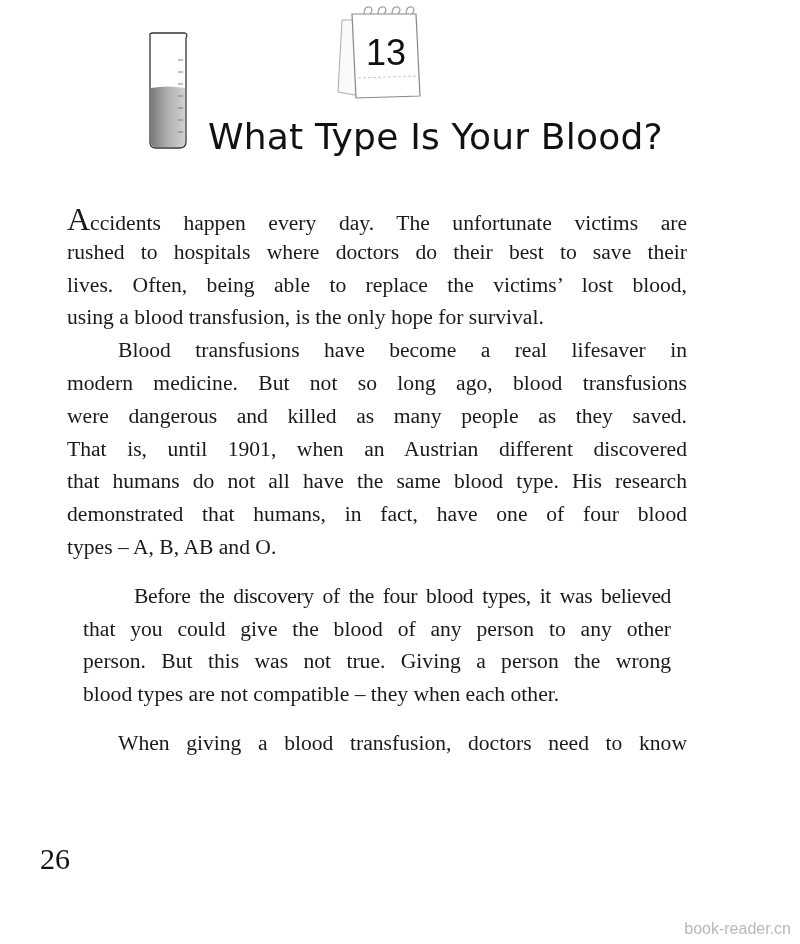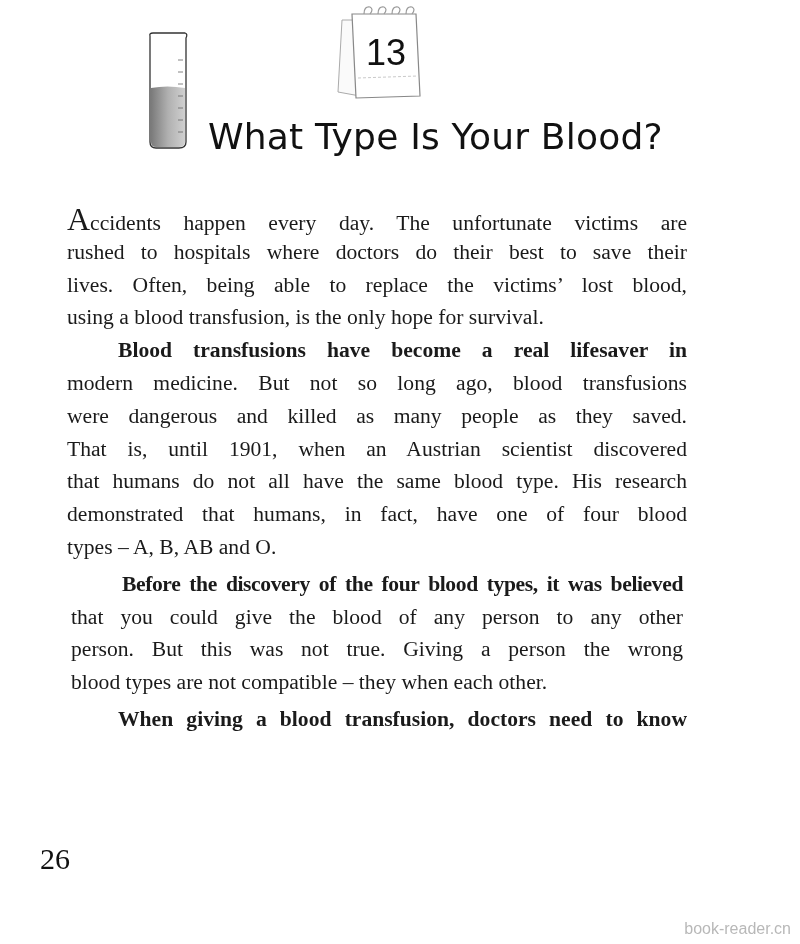--- a/index.html
+++ b/index.html
@@ -13,21 +13,21 @@
     position: absolute; left: 360px; top: 33px; width: 52px; text-align: center;
     font-family: "Liberation Sans", "DejaVu Sans", sans-serif; font-size: 36px; color: #111; line-height: 40px;
   }
   .title {
     position: absolute; left: 208px; top: 112px; font-family: "DejaVu Sans", sans-serif;
     font-size: 36px; color: #111; letter-spacing: 0.2px; white-space: nowrap; line-height: 50px;
   }
   .body-text { position: absolute; left: 67px; top: 203px; width: 620px; font-size: 21.6px; line-height: 32.8px; }
   .line { display: block; white-space: nowrap; text-align: justify; text-align-last: justify; height: 32.8px; }
   .line.last { text-align-last: left; }
-  .indent { padding-left: 51px; font-weight: bold; }
+  .indent { padding-left: 51px; }
   .dropcap { font-size: 32px; }
   .page-number { position: absolute; left: 40px; top: 842px; font-size: 30px; color: #111; }
   .watermark {
     position: absolute; right: 9px; top: 920px; font-family: "Liberation Sans", sans-serif;
     font-size: 16px; color: #b8b8b8;
   }
 </style>
 </head>
 <body>
 
@@ -71,26 +71,26 @@
   <p style="margin:0;">
     <span class="line"><span class="dropcap">A</span><span>ccidents happen every day. The unfortunate victims are</span></span>
     <span class="line">rushed to hospitals where doctors do their best to save their</span>
     <span class="line">lives. Often, being able to replace the victims’ lost blood,</span>
     <span class="line last">using a blood transfusion, is the only hope for survival.</span>
   </p>
   <p style="margin:0;">
     <span class="line indent">Blood transfusions have become a real lifesaver in</span>
     <span class="line">modern medicine. But not so long ago, blood transfusions</span>
     <span class="line">were dangerous and killed as many people as they saved.</span>
-    <span class="line">That is, until 1901, when an Austrian scientist discovered</span>
+    <span class="line">That is, until 1901, when an Austrian different discovered</span>
     <span class="line">that humans do not all have the same blood type. His research</span>
     <span class="line">demonstrated that humans, in fact, have one of four blood</span>
     <span class="line last">types – A, B, AB and O.</span>
   </p>
-  <p style="margin:4px;">
+  <p style="margin:16px;">
     <span class="line indent" style="letter-spacing:-0.4px;">Before the discovery of the four blood types, it was believed</span>
     <span class="line">that you could give the blood of any person to any other</span>
     <span class="line">person. But this was not true. Giving a person the wrong</span>
     <span class="line last">blood types are not compatible – they when each other.</span>
   </p>
   <p style="margin:0;">
     <span class="line indent">When giving a blood transfusion, doctors need to know</span>
   </p>
 </div>
 

